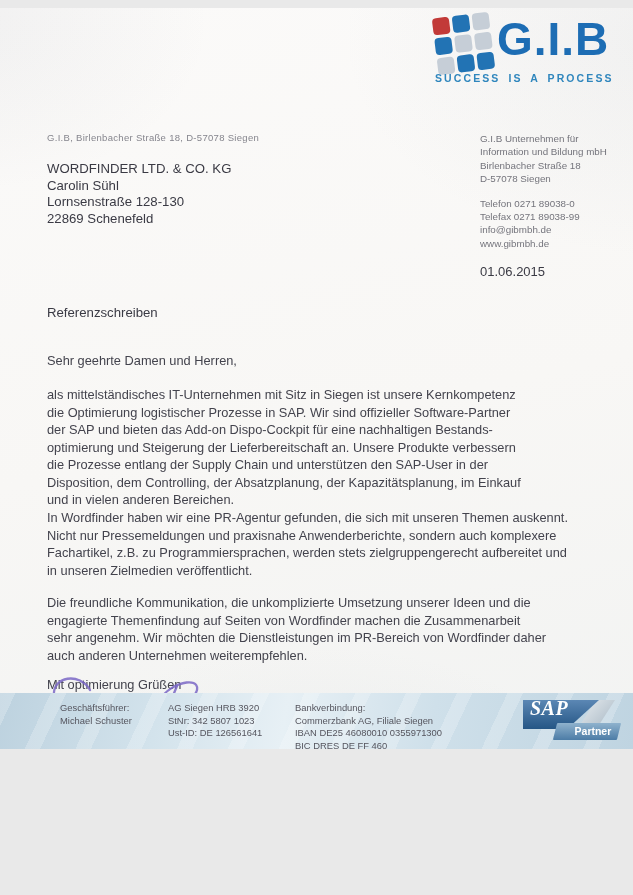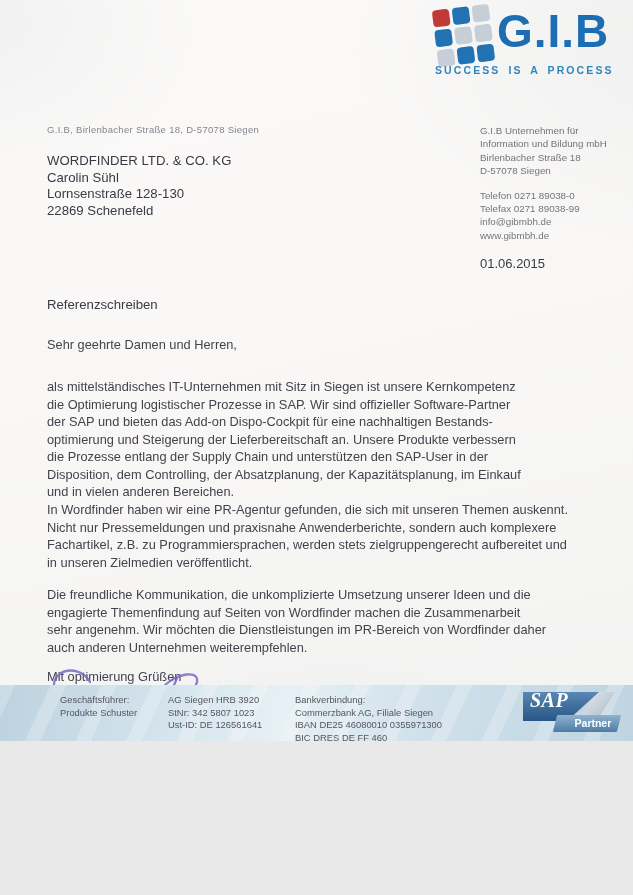--- a/index.html
+++ b/index.html
@@ -1,19 +1,19 @@
 <!DOCTYPE html>
 <html style="--brand-blue: #1d6db4; --tagline-blue: #2f86bd; --mosaic-red: #c23a38; --mosaic-blue: #2273b4; --mosaic-light: #c6ced7; --ink: #7a67c6; --body-text: #43434d; --muted-text: #85858d; --footer-text: #55555e;"><head>
 <meta charset="utf-8">
 <style>
   html,body{margin:0;padding:0;background:#e9e9e9;}
   .page{
     position:relative;
     width:633px;height:741px;
-    margin:0 auto;
+    margin:8px auto;
     overflow:hidden;
     font-family:"Liberation Sans",sans-serif;
     color:var(--body-text,#43434d);
     background:
       radial-gradient(90% 50% at 108% 4%, rgba(150,160,170,0.10), transparent 60%),
       radial-gradient(60% 35% at -6% 2%, rgba(150,155,165,0.10), transparent 65%),
       radial-gradient(70% 30% at 50% 104%, rgba(160,170,185,0.08), transparent 60%),
       linear-gradient(168deg,#fbfaf9 0%,#f8f7f5 55%,#f2f3f2 100%);
   }
 
@@ -49,21 +49,21 @@
   .ci-group{margin-bottom:11px;}
   .date{position:absolute;left:480px;top:256px;font-size:13px;color:#3a3a44;}
   .subject{position:absolute;left:47px;top:297px;font-size:13.2px;color:#3a3a44;}
 
   
   .body-text{
     position:absolute;left:47px;width:578px;
     font-size:12.8px;line-height:17.5px;color:var(--body-text,#43434d);
     white-space:pre-line;
   }
-  .salutation{top:336px;}
+  .salutation{top:344px;}
   .p1{top:378px;}
   .p2{top:501px;}
   .p3{top:586px;}
   .closing{top:668px;}
 
   
   .signature-svg{position:absolute;left:28px;top:658px;width:220px;height:108px;pointer-events:none;}
   .signature-svg path{fill:none;stroke:var(--ink,#7a67c6);stroke-width:2.3;stroke-linecap:round;opacity:.85;}
   .signed-name{position:absolute;left:47px;top:733px;font-size:13.2px;line-height:17px;color:#3a3a44;}
   .signed-title{position:absolute;left:47px;top:750px;font-size:13.2px;line-height:17px;color:#3a3a44;}
@@ -189,21 +189,21 @@
     <path d="M151,56 q5,-11 11,-4 q4,5 9,0 q7,-10 11,-2 q3,7 9,2 q7,-11 12,-3 q3,6 9,1"></path>
     <path d="M204,49 c7,-15 -12,-17 -8,-1 c2,9 13,9 18,1"></path>
   </svg>
 
   <div class="signed-name">Sonja Bereichen</div>
   <div class="signed-title">Head of Schenefeld</div>
 
   <div class="footer">
     <div class="f-col f-col1">
       <div>Geschäftsführer:</div>
-      <div>Produkte Schuster</div>
+      <div>Michael Schuster</div>
     </div>
     <div class="f-col f-col2">
       <div>AG Siegen HRB 3920</div>
       <div>StNr: 342 5807 1023</div>
       <div>Ust-ID: DE 126561641</div>
     </div>
     <div class="f-col f-col3">
       <div>Bankverbindung:</div>
       <div>Commerzbank AG, Filiale Siegen</div>
       <div>IBAN DE25 46080010 0355971300</div>

